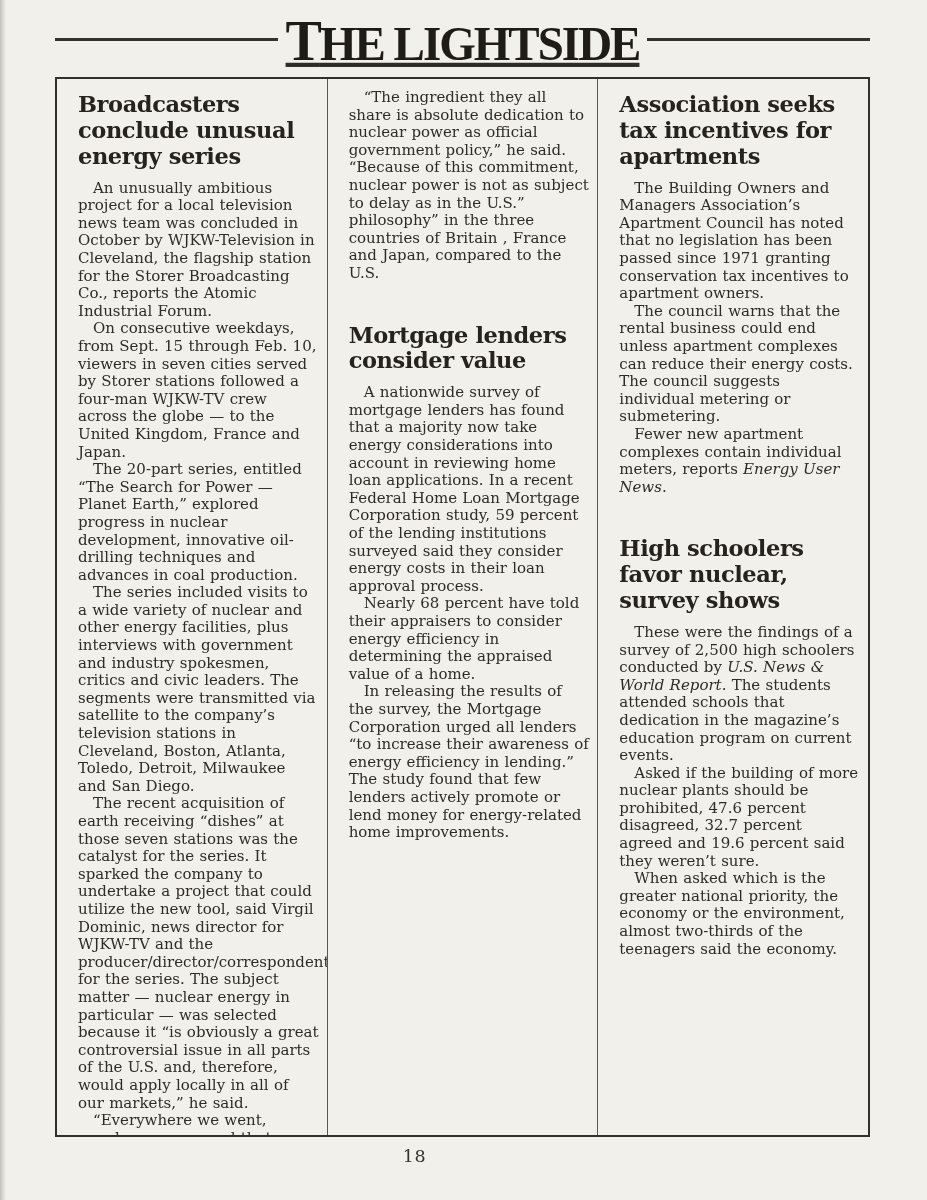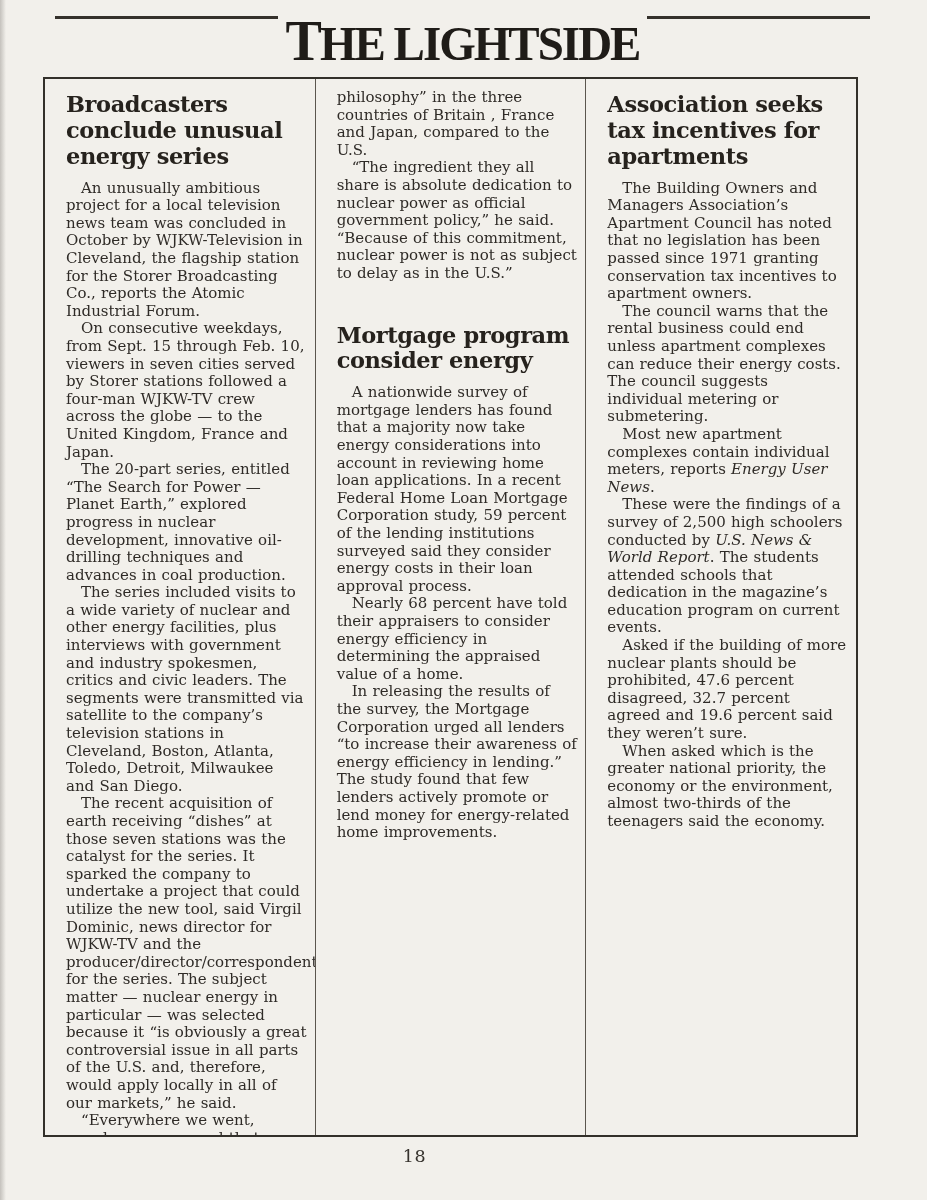--- a/index.html
+++ b/index.html
@@ -13,42 +13,42 @@
   
   body::after {
     content: ""; position: absolute; left: 0; top: 0; width: 6px; height: 100%;
     background: linear-gradient(to right, rgba(60,55,50,0.25), rgba(60,55,50,0));
     pointer-events: none;
   }
 
   
   .masthead {
     position: absolute; left: 55px; right: 57px; top: 16px; height: 52px;
-    display: flex; align-items: flex-start;
+    display: flex; align-items: center; text-decoration: underline;
   }
   .masthead .rule {
     flex: 1; height: 3px; background: #35312b; margin-bottom: 5px;
   }
   .masthead-title {
     font-family: "Liberation Serif", serif;
     font-weight: bold;
     font-size: 47px;
     line-height: 0.95;
     letter-spacing: -2px;
     padding: 0 8px;
     color: #1f1c18;
     white-space: nowrap;
     transform: scaleY(1.05);
     transform-origin: bottom;
   }
   .masthead-title::first-letter { font-size: 1.16em; }
 
   
   .content-box {
-    position: absolute; left: 43px; top: 77px;
+    position: absolute; left: 55px; top: 77px;
     width: 811px; height: 1056px;
     border: 2px solid #33302a;
     display: flex;
   }
   .column {
     flex: 1; padding: 10px 8px 0 21px; overflow: hidden;
   }
   .column + .column { border-left: 1.5px solid #5b564e; }
 
   .article-heading {
@@ -95,31 +95,32 @@
   <div class="column">
       <h2 class="article-heading">Broadcasters conclude unusual energy series</h2>
       <p class="para">An unusually ambitious project for a local television news team was concluded in October by WJKW-Television in Cleveland, the flagship station for the Storer Broadcasting Co., reports the Atomic Industrial Forum.</p>
       <p class="para">On consecutive weekdays, from Sept. 15 through Feb. 10, viewers in seven cities served by Storer stations followed a four-man WJKW-TV crew across the globe — to the United Kingdom, France and Japan.</p>
       <p class="para">The 20-part series, entitled “The Search for Power — Planet Earth,” explored progress in nuclear development, innovative oil-drilling techniques and advances in coal production.</p>
       <p class="para">The series included visits to a wide variety of nuclear and other energy facilities, plus interviews with government and industry spokesmen, critics and civic leaders. The segments were transmitted via satellite to the company’s television stations in Cleveland, Boston, Atlanta, Toledo, Detroit, Milwaukee and San Diego.</p>
       <p class="para">The recent acquisition of earth receiving “dishes” at those seven stations was the catalyst for the series. It sparked the company to undertake a project that could utilize the new tool, said Virgil Dominic, news director for WJKW-TV and the producer/director/correspondent for the series. The subject matter — nuclear energy in particular — was selected because it “is obviously a great controversial issue in all parts of the U.S. and, therefore, would apply locally in all of our markets,” he said.</p>
       <p class="para">“Everywhere we went, people were amazed that a local broadcaster was undertaking a project of this scope,” Dominic revealed.</p>
     </div>
   <div class="column">
+      <p class="para">“The ingredient they all share is absolute dedication to nuclear power as official government policy,” he said. “Because of this commitment, nuclear power is not as subject to delay as in the U.S.”</p>
       <p class="para noindent">philosophy” in the three countries of Britain , France and Japan, compared to the U.S.</p>
-      <p class="para">“The ingredient they all share is absolute dedication to nuclear power as official government policy,” he said. “Because of this commitment, nuclear power is not as subject to delay as in the U.S.”</p>
-      <h2 class="article-heading gap">Mortgage program consider energy</h2>
+      <h2 class="article-heading gap">Mortgage lenders consider value</h2>
       <p class="para">A nationwide survey of mortgage lenders has found that a majority now take energy considerations into account in reviewing home loan applications. In a recent Federal Home Loan Mortgage Corporation study, 59 percent of the lending institutions surveyed said they consider energy costs in their loan approval process.</p>
       <p class="para">Nearly 68 percent have told their appraisers to consider energy efficiency in determining the appraised value of a home.</p>
       <p class="para">In releasing the results of the survey, the Mortgage Corporation urged all lenders “to increase their awareness of energy efficiency in lending.” The study found that few lenders actively promote or lend money for energy-related home improvements.</p>
     </div>
   <div class="column">
       <h2 class="article-heading">Association seeks tax incentives for apartments</h2>
       <p class="para">The Building Owners and Managers Association’s Apartment Council has noted that no legislation has been passed since 1971 granting conservation tax incentives to apartment owners.</p>
       <p class="para">The council warns that the rental business could end unless apartment complexes can reduce their energy costs. The council suggests individual metering or submetering.</p>
-      <p class="para"><span>Most new apartment complexes contain individual meters, reports </span><span class="it">Energy User News</span><span>.</span></p>
+      <p class="para"><span>Fewer new apartment complexes contain individual meters, reports </span><span class="it">Energy User News</span><span>.</span></p>
+      <h2 class="article-heading gap">High schoolers favor nuclear, survey shows</h2>
       <p class="para"><span>These were the findings of a survey of 2,500 high schoolers conducted by </span><span class="it">U.S. News &amp; World Report</span><span>. The students attended schools that dedication in the magazine’s education program on current events.</span></p>
       <p class="para">Asked if the building of more nuclear plants should be prohibited, 47.6 percent disagreed, 32.7 percent agreed and 19.6 percent said they weren’t sure.</p>
       <p class="para">When asked which is the greater national priority, the economy or the environment, almost two-thirds of the teenagers said the economy.</p>
     </div>
 </div>
 
 <div class="page-number">18</div>
 
 </body></html>

